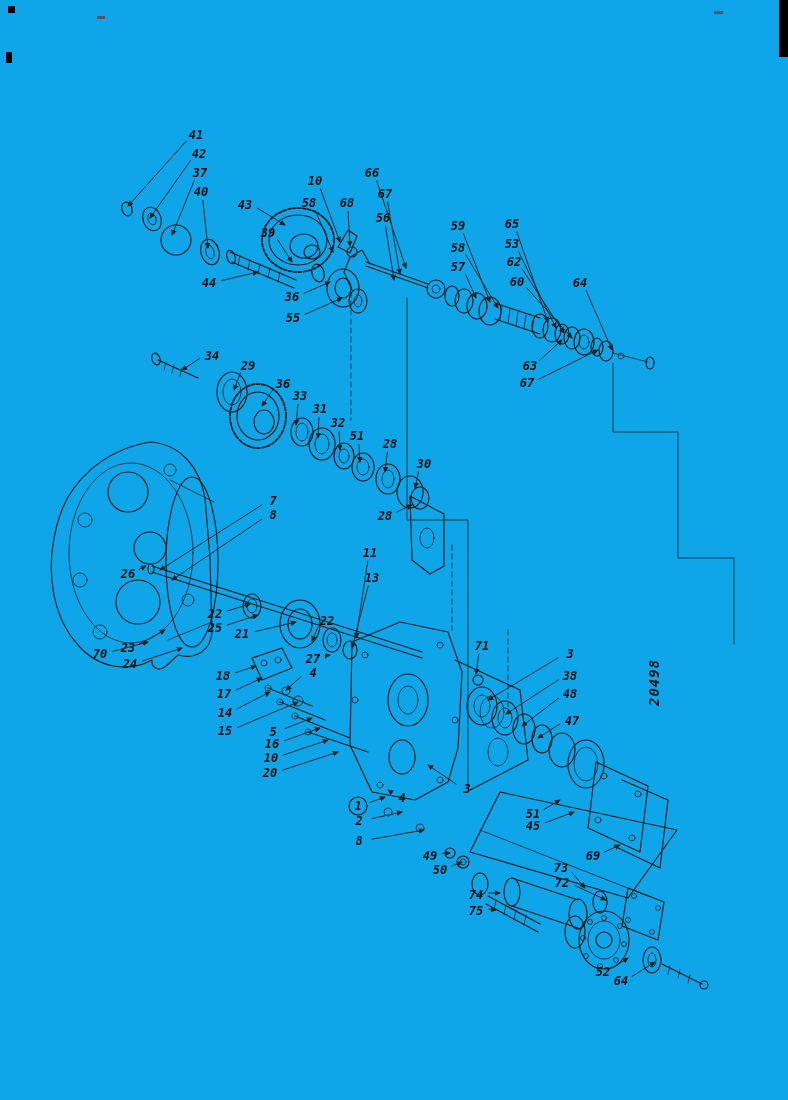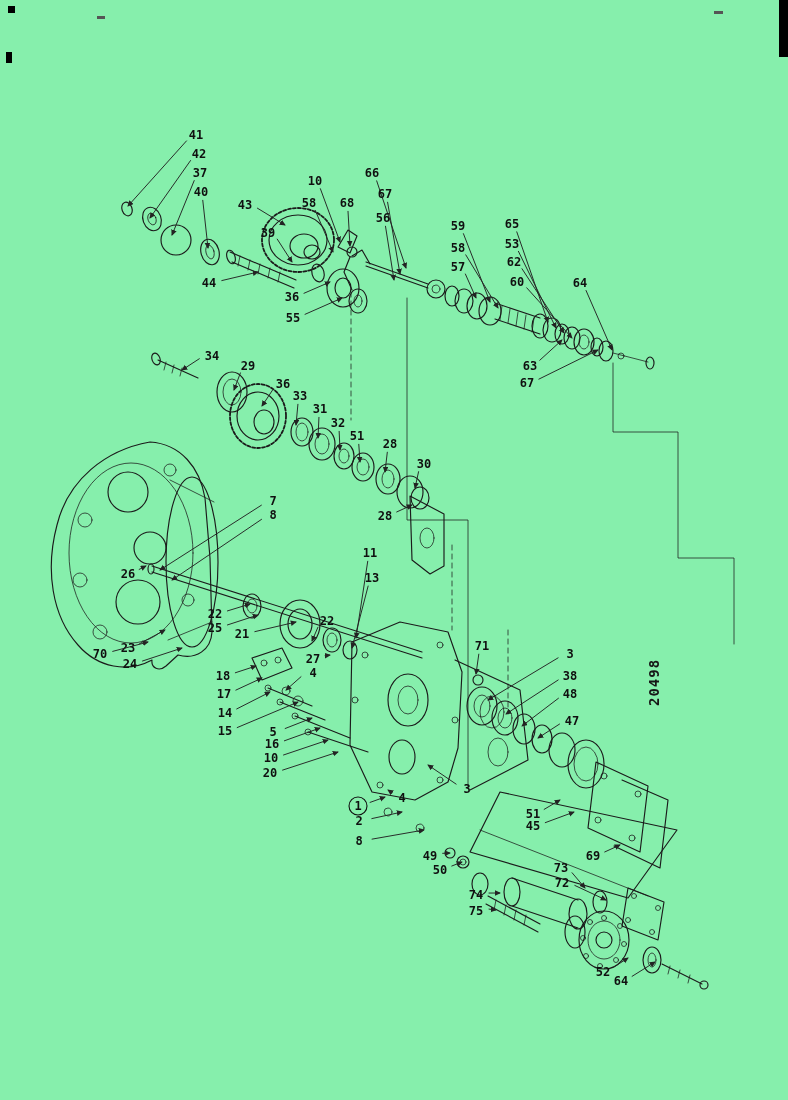--- a/index.html
+++ b/index.html
@@ -1,20 +1,20 @@
 <!DOCTYPE html>
 <html><head>
 <meta charset="utf-8">
 <style>
   html,body{margin:0;padding:0;}
   body{
     width:788px;height:1100px;position:relative;background:#ffffff;
     font-family:"DejaVu Sans", sans-serif;overflow:hidden;
   }
-  .page{position:absolute;inset:0;background:#86efac;}
+  .page{position:absolute;inset:0;background:#0ea5e9;font-style:italic;}
   svg{position:absolute;left:0;top:0;}
   .s{stroke:#1b1b1b;fill:none;stroke-width:1.15;stroke-linecap:round;stroke-linejoin:round;}
   .thin{stroke-width:.75;}
   .thick{stroke-width:1.8;}
   .sd{stroke-dasharray:5 4;}
   .leader{stroke:#232323;stroke-width:.95;fill:none;}
   .callout-num{
     font-family:"DejaVu Sans Mono", monospace;font-weight:700;font-size:12px;
     fill:#101010;stroke:none;text-anchor:middle;
   }

